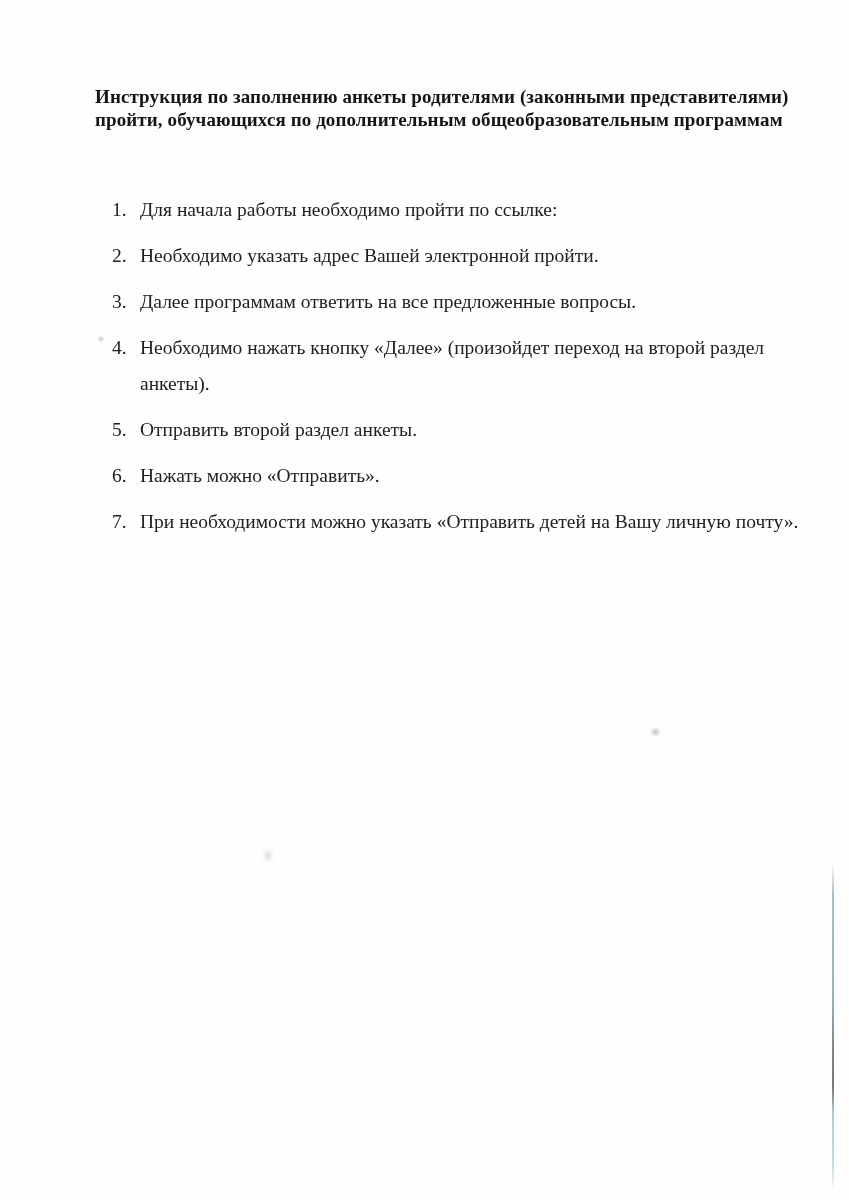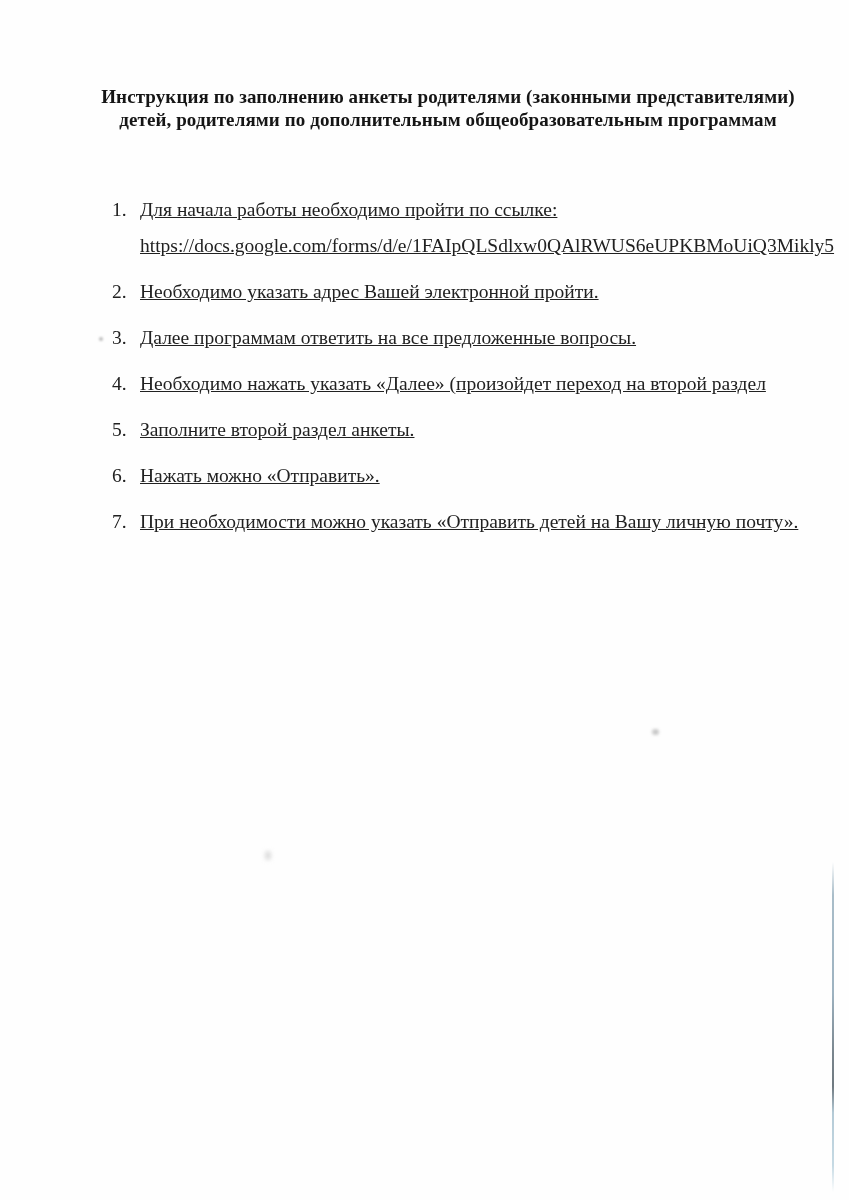--- a/index.html
+++ b/index.html
@@ -16,21 +16,21 @@
     overflow: hidden;
     font-family: "Liberation Serif", "DejaVu Serif", serif;
     color: #1e1e1e;
   }
   .doc-title {
     position: absolute;
     top: 85px;
     left: 95px;
     width: 706px;
     margin: 0;
-    text-align: center;
+    text-align: left;
     font-size: 19px;
     font-weight: bold;
     line-height: 23px;
     color: #151515;
     letter-spacing: 0.1px;
   }
   .doc-title .title-line { display: block; }
 
   .instructions {
     position: absolute;
@@ -47,21 +47,21 @@
     margin: 0 0 10px 0;
     font-size: 19.5px;
     line-height: 36px;
     color: #212121;
   }
   .num {
     flex: 0 0 32px;
     box-sizing: border-box;
     padding-left: 4px;
   }
-  .lines { flex: 1 1 auto; text-decoration: underline; }
+  .lines { flex: 1 1 auto; }
   .lines .line { display: block; }
 
   
   .scan-line {
     position: absolute;
     left: 832px;
     top: 862px;
     width: 2px;
     height: 330px;
     background: linear-gradient(
@@ -84,57 +84,57 @@
   .speck-2 { left: 652px; top: 729px; width: 7px; height: 6px; background: #c7c7c7; filter: blur(1.5px); }
   .speck-3 { left: 265px; top: 851px; width: 6px; height: 9px; background: #d9d9d9; filter: blur(2px); }
 </style>
 </head>
 <body>
 
 <div class="page">
 
   <h1 class="doc-title">
     <span class="title-line">Инструкция по заполнению анкеты родителями (законными представителями)</span>
-    <span class="title-line">детей, родителями по дополнительным общеобразовательным программам</span>
+    <span class="title-line">пройти, обучающихся по дополнительным общеобразовательным программам</span>
   </h1>
 
   <ol class="instructions" id="instruction-list">
     <li class="item">
       <span class="num">1.</span>
       <span class="lines">
           <span class="line">Для начала работы необходимо пройти по ссылке:</span>
-          <span class="line">https://docs.google.com/forms/d/e/1FAIpQLSdlxw0QAlRWUS6eUPKBMoUiQ3Mikly5</span>
         </span>
     </li>
 
     <li class="item">
       <span class="num">2.</span>
       <span class="lines">
           <span class="line">Необходимо указать адрес Вашей электронной пройти.</span>
         </span>
     </li>
 
     <li class="item">
       <span class="num">3.</span>
       <span class="lines">
           <span class="line">Далее программам ответить на все предложенные вопросы.</span>
         </span>
     </li>
 
     <li class="item">
       <span class="num">4.</span>
       <span class="lines">
-          <span class="line">Необходимо нажать указать «Далее» (произойдет переход на второй раздел</span>
+          <span class="line">Необходимо нажать кнопку «Далее» (произойдет переход на второй раздел</span>
+          <span class="line">анкеты).</span>
         </span>
     </li>
 
     <li class="item">
       <span class="num">5.</span>
       <span class="lines">
-          <span class="line">Заполните второй раздел анкеты.</span>
+          <span class="line">Отправить второй раздел анкеты.</span>
         </span>
     </li>
 
     <li class="item">
       <span class="num">6.</span>
       <span class="lines">
           <span class="line">Нажать можно «Отправить».</span>
         </span>
     </li>
 

